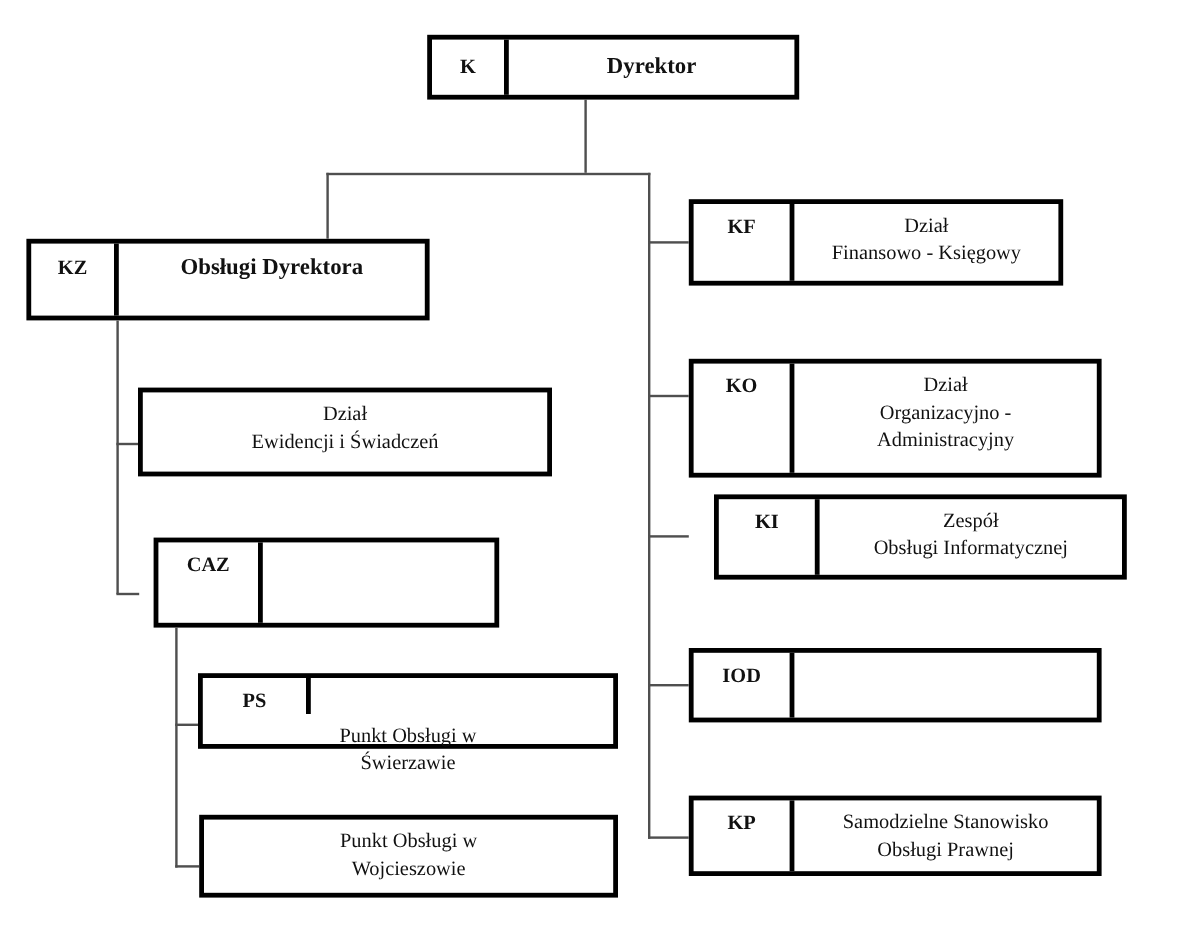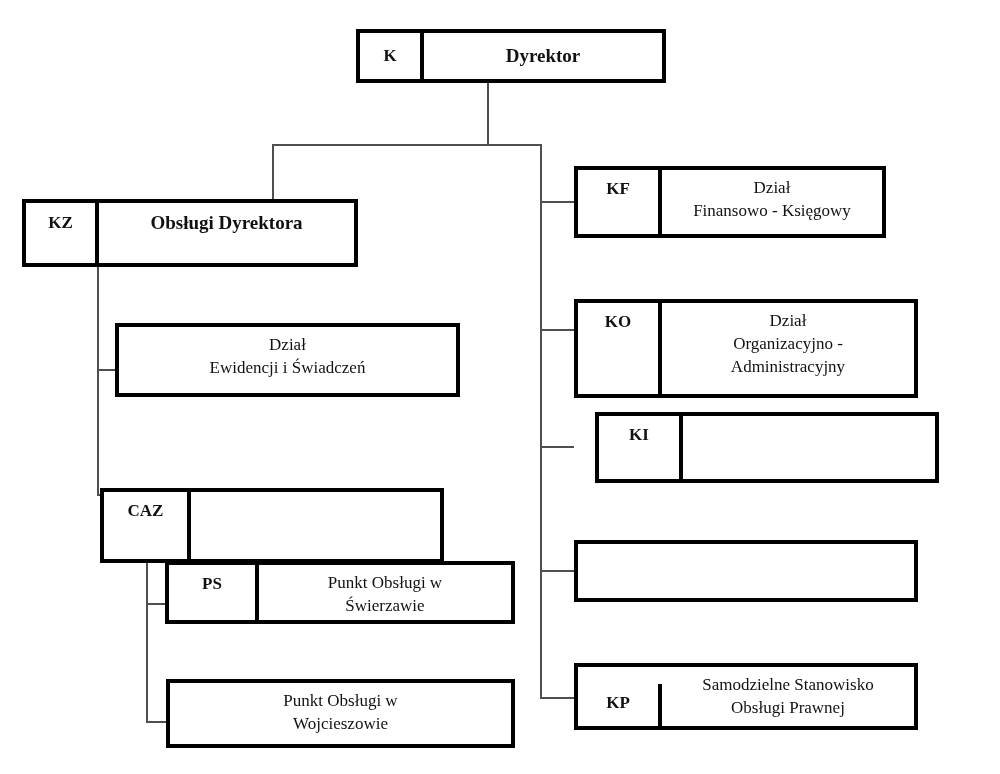--- a/index.html
+++ b/index.html
@@ -49,36 +49,36 @@
   .node-k .code, .node-k .label { padding-top: 11px; }
   .node-kz .code, .node-kz .label { padding-top: 8px; }
 
   
   .node-k   { left: 356px; top: 29px;  width: 310px; height: 54px; }
   .node-k   .code { width: 64px; }
   .node-kz  { left: 22px;  top: 199px; width: 336px; height: 68px; }
   .node-kz  .code { width: 73px; }
   .node-zs  { left: 115px; top: 323px; width: 345px; height: 74px; }
   .node-zs  .code { width: 87px; }
-  .node-caz { left: 100px; top: 448px; width: 344px; height: 75px; margin-top: 40px; }
+  .node-caz { left: 128px; top: 448px; width: 288px; height: 75px; }
   .node-caz .code { width: 87px; }
-  .node-ps  { left: 165px; top: 561px; width: 350px; height: 63px; }
+  .node-ps  { left: 165px; top: 561px; width: 350px; height: 63px; flex-direction: column; }
   .node-ps  .code { width: 90px; }
   .node-pw  { left: 166px; top: 679px; width: 349px; height: 69px; }
   .node-pw  .code { width: 90px; }
   .node-kf  { left: 574px; top: 166px; width: 312px; height: 72px; }
   .node-kf  .code { width: 84px; }
   .node-ko  { left: 574px; top: 299px; width: 344px; height: 99px; }
   .node-ko  .code { width: 84px; }
   .node-ki  { left: 574px; top: 412px; width: 344px; height: 71px; margin-left: 21px; }
   .node-ki  .code { width: 84px; }
   .node-iod { left: 574px; top: 540px; width: 344px; height: 62px; }
   .node-iod .code { width: 84px; }
   .node-kp  { left: 574px; top: 663px; width: 344px; height: 67px; }
-  .node-kp  .code { width: 84px; margin-top: 17px; }
+  .node-kp  .code { width: 84px; }
 
   
   .line { position: absolute; background: #4f4f4f; }
   .line.h { height: 2px; }
   .line.v { width: 2px; }
   .ln-drop-k     { left: 487px; top: 83px;  height: 61px; }
   .ln-main-h     { left: 272px; top: 144px; width: 270px; }
   .ln-drop-kz    { left: 272px; top: 144px; height: 55px; }
   .ln-trunk-r    { left: 540px; top: 144px; height: 555px; }
   .ln-stub-kf    { left: 540px; top: 201px; width: 34px; }
@@ -152,23 +152,26 @@
 
   <div class="node node-ko">
     <div class="code">KO</div>
     <div class="label">Dział
 Organizacyjno -
 Administracyjny</div>
   </div>
 
   <div class="node node-ki">
     <div class="code">KI</div>
+    <div class="label">Zespół
+Obsługi Informatycznej</div>
   </div>
 
   <div class="node node-iod">
+    <div class="code">IOD</div>
   </div>
 
   <div class="node node-kp">
     <div class="code">KP</div>
     <div class="label">Samodzielne Stanowisko
 Obsługi Prawnej</div>
   </div>
 
 </div>
 

